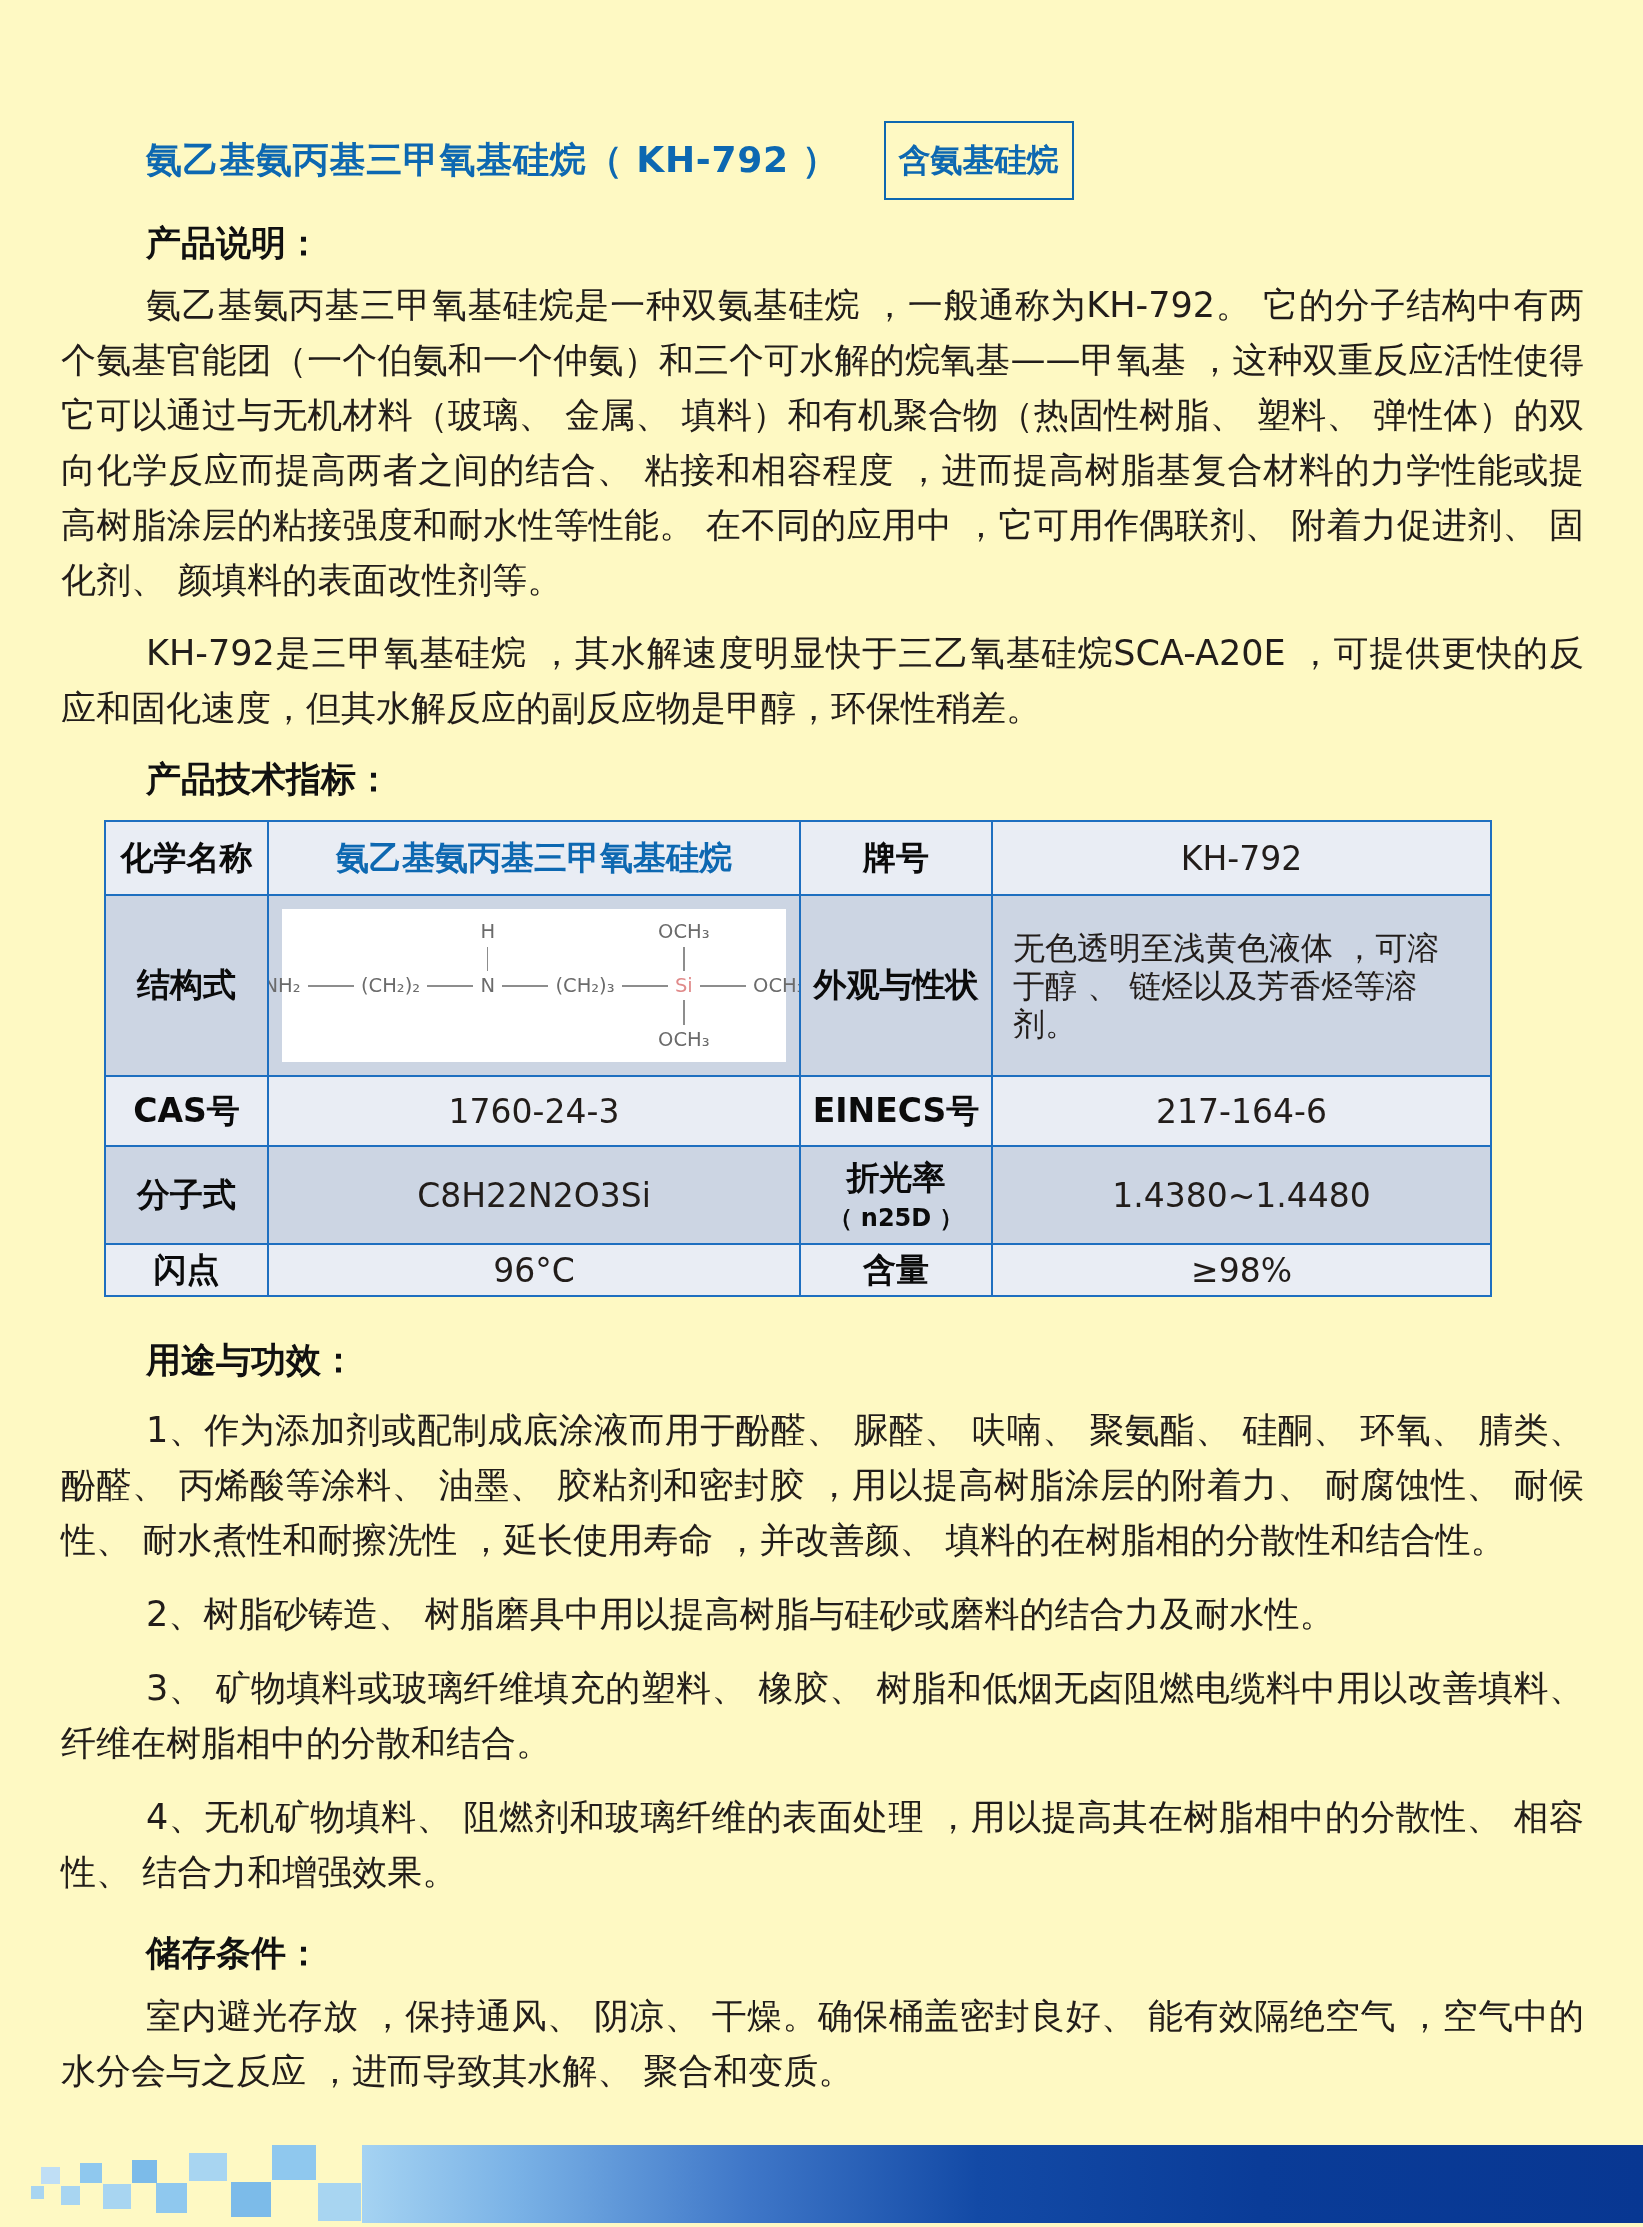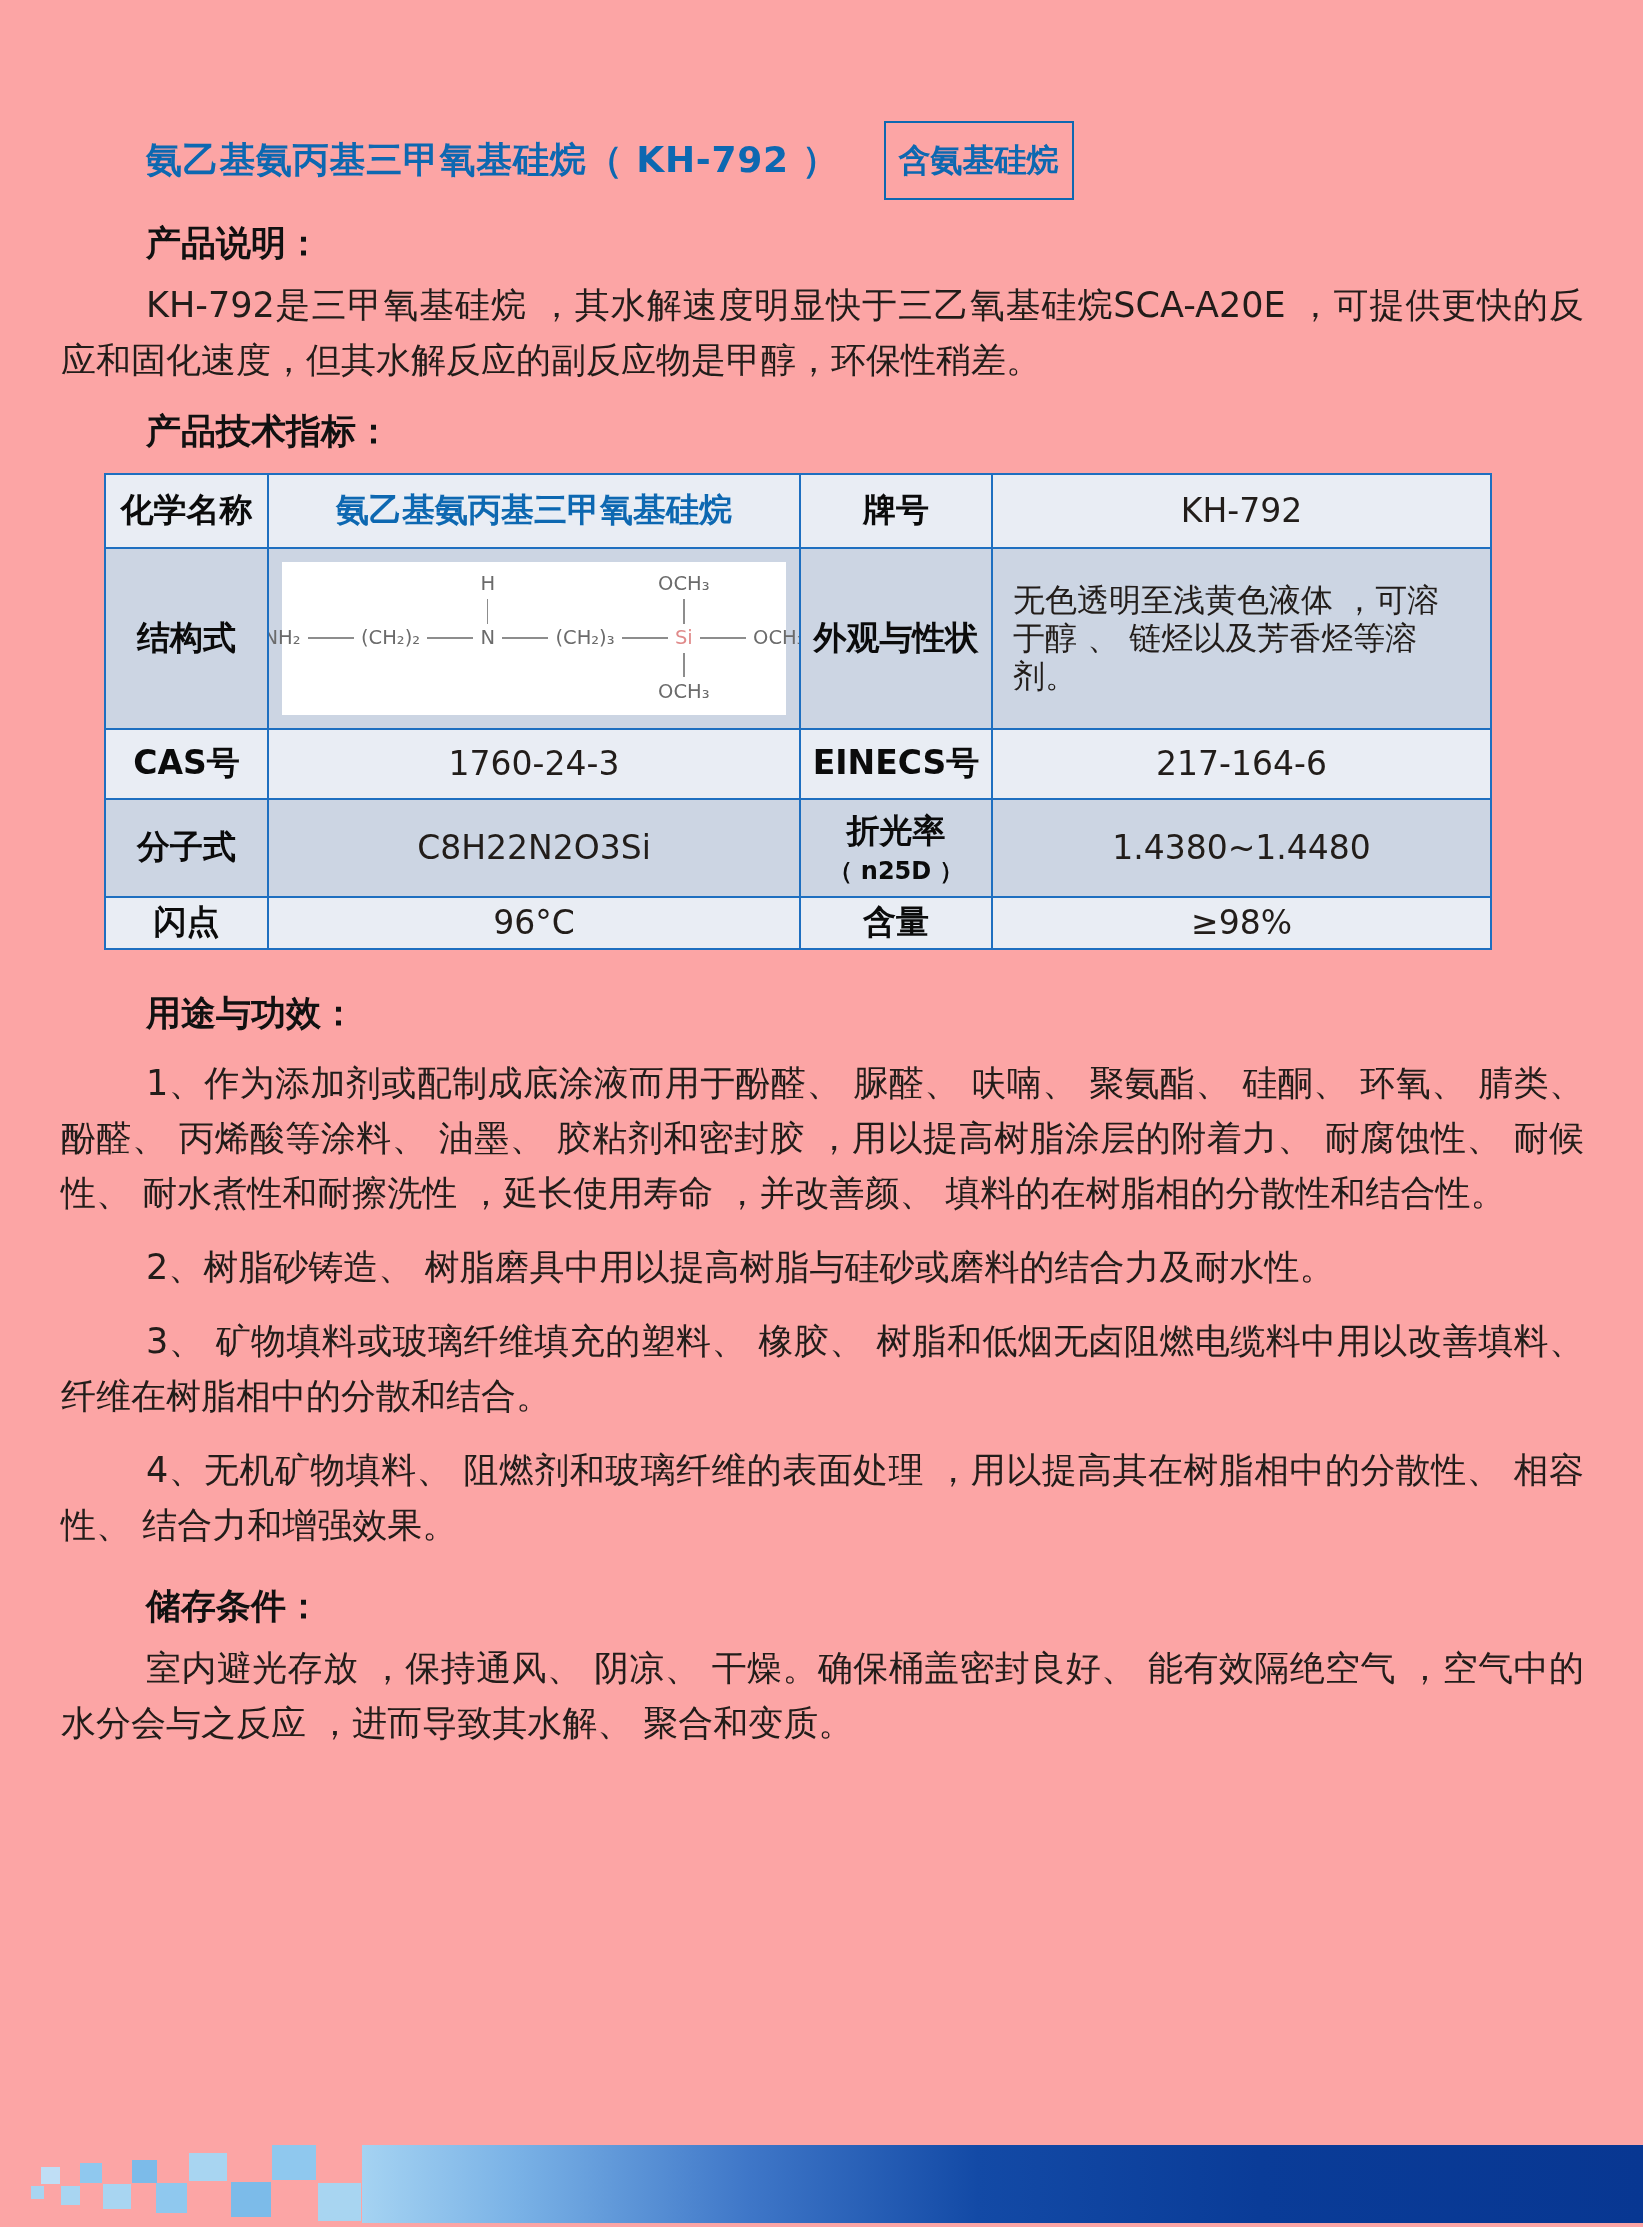--- a/index.html
+++ b/index.html
@@ -10,21 +10,21 @@
     --text:#221d1a;
     --footer-dark:#0a3c98;
     --footer-light:#a5d3f2;
   }
   html,body{margin:0;padding:0;}
   body{background:#ffffff;}
   .page{
     position:relative;
     width:1644px;
     height:2227px;
-    background:#fca5a5;
+    background:#fef9c3;
     overflow:hidden;
     color:var(--text);
     font-family:"DejaVu Sans","Liberation Sans",sans-serif;
   }
   .content{padding:121px 60px 0 61px;}
 
   .title-row{display:flex;align-items:center;gap:45px;margin-left:85px;}
   .doc-title{font-size:36px;font-weight:700;color:var(--accent-blue);letter-spacing:0.7px;white-space:nowrap;}
   .badge{border:2.2px solid var(--accent-blue);color:var(--accent-blue);font-weight:700;font-size:32px;line-height:1.15;padding:19px 13px;white-space:nowrap;}
 
@@ -96,20 +96,21 @@
 
 <div class="page">
   <div class="content">
 
     <div class="title-row">
       <div class="doc-title">氨乙基氨丙基三甲氧基硅烷（ KH-792 ）</div>
       <div class="badge">含氨基硅烷</div>
     </div>
 
     <div class="h2">产品说明：</div>
+    <div class="para">氨乙基氨丙基三甲氧基硅烷是一种双氨基硅烷 ，一般通称为KH-792。 它的分子结构中有两个氨基官能团（一个伯氨和一个仲氨）和三个可水解的烷氧基——甲氧基 ，这种双重反应活性使得它可以通过与无机材料（玻璃、 金属、 填料）和有机聚合物（热固性树脂、 塑料、 弹性体）的双向化学反应而提高两者之间的结合、 粘接和相容程度 ，进而提高树脂基复合材料的力学性能或提高树脂涂层的粘接强度和耐水性等性能。 在不同的应用中 ，它可用作偶联剂、 附着力促进剂、 固化剂、 颜填料的表面改性剂等。</div>
     <div class="para">KH-792是三甲氧基硅烷 ，其水解速度明显快于三乙氧基硅烷SCA-A20E ，可提供更快的反应和固化速度，但其水解反应的副反应物是甲醇，环保性稍差。</div>
 
     <div class="h2">产品技术指标：</div>
 
     <table class="spec-table">
       <colgroup>
         <col style="width:163px">
           <col style="width:532px">
           <col style="width:192px">
           <col style="width:499px">

